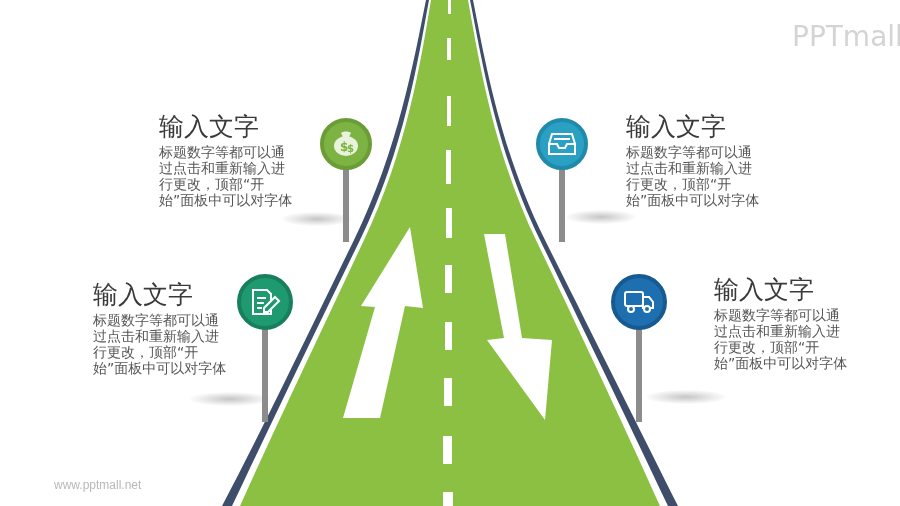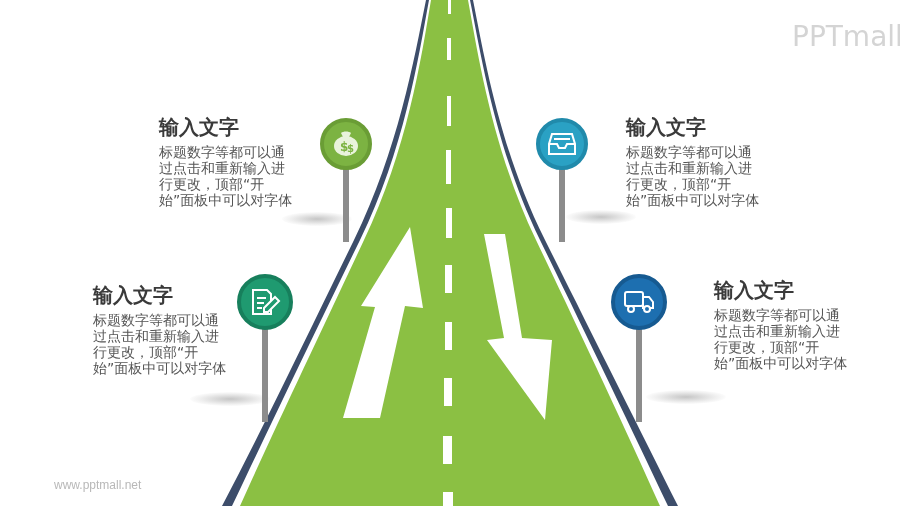--- a/index.html
+++ b/index.html
@@ -1,21 +1,21 @@
 <!DOCTYPE html>
 <html><head>
   <meta charset="utf-8">
   <style>
     html, body { margin: 0; padding: 0; }
     body { width: 900px; height: 506px; background: #ffffff; position: relative; overflow: hidden; font-family: "DejaVu Sans", sans-serif; }
     .road { position: absolute; left: 0; top: 0; width: 900px; height: 506px; }
     .logo { position: absolute; left: 792px; top: 20px; font-family: "DejaVu Sans", sans-serif; font-size: 28px; color: #d4d4d4; letter-spacing: 0px; font-weight: normal; }
     .site { position: absolute; left: 54px; top: 478px; font-family: "Liberation Sans", sans-serif; font-size: 12px; color: #b8b8b8; }
     .block { position: absolute; }
-    .block .title { font-family: "DejaVu Sans", sans-serif; font-size: 20px; font-weight: bold; color: #3a3a3a; line-height: 26px; margin-bottom: 4px; }
+    .block .title { font-family: "DejaVu Sans", sans-serif; font-size: 25px; font-weight: normal; color: #3a3a3a; line-height: 26px; margin-bottom: 4px; }
     .block .desc { font-family: "DejaVu Sans", sans-serif; font-size: 14px; color: #555; line-height: 16px; width: 135px; }
     .sign { position: absolute; }
     .sign .disc { position: absolute; border-radius: 50%; box-sizing: border-box; display: flex; align-items: center; justify-content: center; }
     .sign .pole { position: absolute; width: 6px; background: #8c8c8c; }
     .shadow { position: absolute; height: 14px; border-radius: 50%; background: radial-gradient(ellipse at center, rgba(150,150,150,0.55) 0%, rgba(200,200,200,0.25) 55%, rgba(255,255,255,0) 75%); }
   </style>
 </head>
 <body>
 
 <svg class="road" viewBox="0 0 900 506" xmlns="http://www.w3.org/2000/svg">

